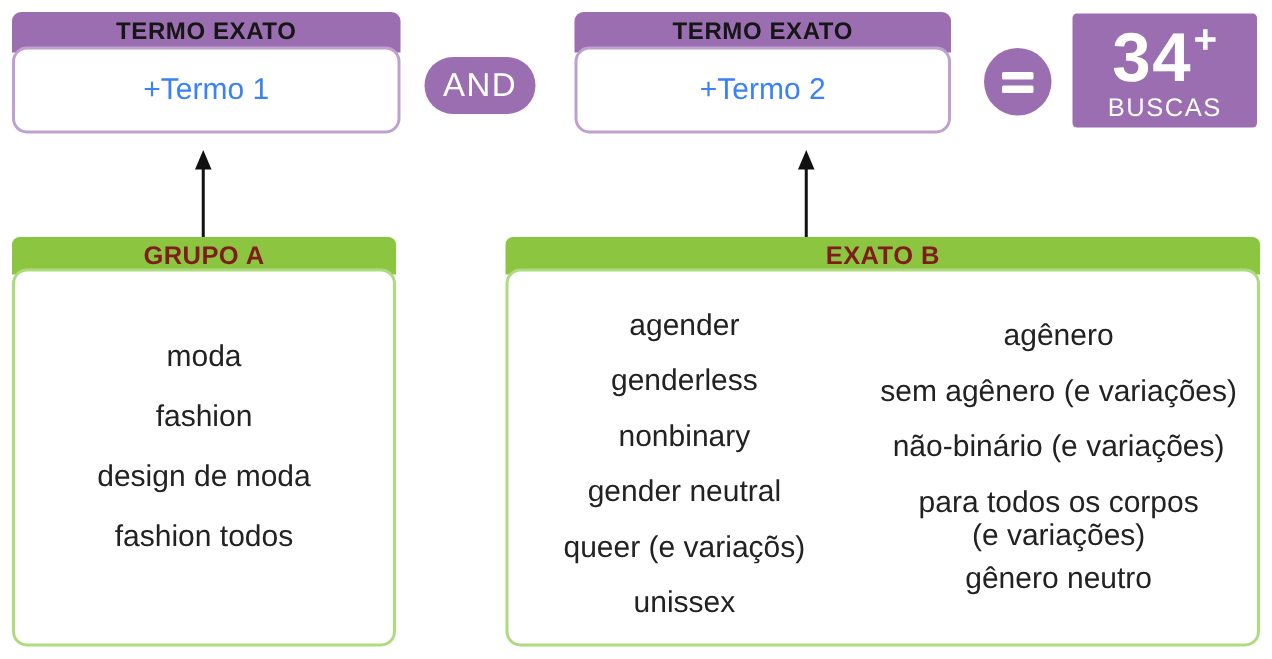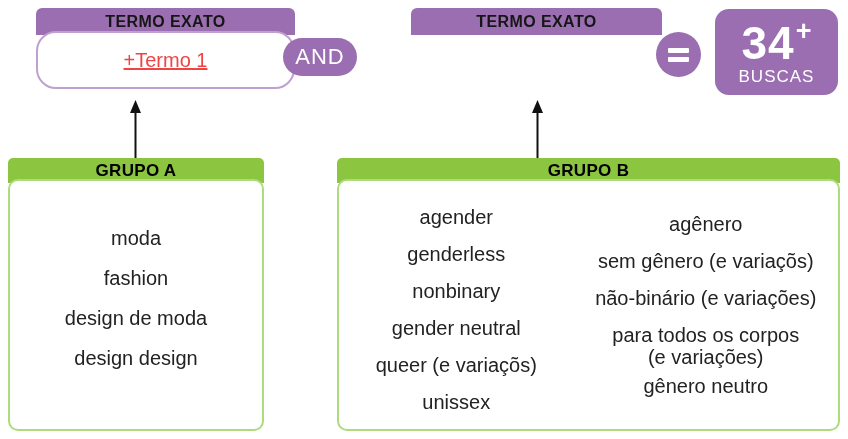--- a/index.html
+++ b/index.html
@@ -7,40 +7,40 @@
     position: relative;
     width: 848px;
     height: 439px;
     background: #ffffff;
     font-family: "Liberation Sans", sans-serif;
     color: #1a1a1a;
     overflow: hidden;
   }
 
   
-  .term-card { position: absolute; top: 8px; margin-left: 28px; }
+  .term-card { position: absolute; top: 8px; }
   .term-card.one { left: 8px;   width: 259px; }
   .term-card.two { left: 383px; width: 251px; }
   .term-header {
     height: 27px;
     background: #9a6eb1;
     border-radius: 6px 6px 0 0;
     display: flex; align-items: center; justify-content: center;
     font-weight: bold; font-size: 16px; letter-spacing: 0.4px; color: #161616;
   }
   .term-body {
     position: relative;
     margin-top: -4px;
     height: 58px;
     box-sizing: border-box;
     background: #ffffff;
     border: 2px solid #bfa0d0;
-    border-radius: 20px;
+    border-radius: 10px;
     display: flex; align-items: center; justify-content: center;
-    font-size: 20px; color: #ef4444; text-decoration: underline;
+    font-size: 20px; color: #3b82f6;
   }
 
   
   .and-pill {
     position: absolute; left: 283px; top: 38px;
     width: 74px; height: 38px;
     background: #9a6eb1; border-radius: 19px;
     display: flex; align-items: center; justify-content: center;
     color: #ffffff; font-weight: normal; font-size: 22px; letter-spacing: 1px;
   }
@@ -51,43 +51,43 @@
     width: 45px; height: 45px;
     background: #9a6eb1; border-radius: 50%;
     display: flex; flex-direction: column; align-items: center; justify-content: center;
     gap: 4px;
   }
   .eq-bar { width: 21px; height: 5px; background: #ffffff; border-radius: 1px; }
 
   
   .result-box {
     position: absolute; left: 715px; top: 9px;
-    width: 123px; height: 86px;
-    background: #9a6eb1; border-radius: 14px;
+    width: 123px; height: 76px;
+    background: #9a6eb1; border-radius: 3px;
     display: flex; flex-direction: column; align-items: center; justify-content: center;
     color: #ffffff;
   }
   .result-top { display: flex; align-items: flex-start; line-height: 1; margin-top: 2px; }
   .result-count { font-weight: bold; font-size: 46px; letter-spacing: 1px; }
   .result-plus  { font-weight: bold; font-size: 27px; margin-top: -2px; margin-left: 1px; }
   .result-label { font-weight: normal; font-size: 17px; letter-spacing: 1px; margin-top: 1px; }
 
   
   .arrows { position: absolute; left: 0; top: 0; pointer-events: none; }
 
   
   .group-card { position: absolute; top: 158px; }
   .group-card.a { left: 8px;   width: 256px; }
   .group-card.b { left: 337px; width: 503px; }
   .group-header {
     height: 25px;
     background: #8cc540;
     border-radius: 5px 5px 0 0;
     display: flex; align-items: center; justify-content: center;
-    font-weight: bold; font-size: 17px; letter-spacing: 0.3px; color: #000000; text-align: center;
+    font-weight: bold; font-size: 17px; letter-spacing: 0.3px; color: #7f1d1d; text-align: center;
   }
   .group-body {
     margin-top: -4px;
     height: 252px;
     box-sizing: border-box;
     background: #ffffff;
     border: 2px solid #addb7e;
     border-radius: 10px;
     display: flex;
   }
@@ -115,20 +115,21 @@
 
   <div class="term-card one">
     <div class="term-header">TERMO EXATO</div>
     <div class="term-body">+Termo 1</div>
   </div>
 
   <div class="and-pill">AND</div>
 
   <div class="term-card two">
     <div class="term-header">TERMO EXATO</div>
+    <div class="term-body">+Termo 2</div>
   </div>
 
   <div class="eq-circle">
     <div class="eq-bar"></div>
     <div class="eq-bar"></div>
   </div>
 
   <div class="result-box">
     <div class="result-top">
       <span class="result-count">34</span>
@@ -147,38 +148,38 @@
       <polygon points="537.5,100 532,113 543,113" fill="#111111"></polygon>
     </g>
   </svg>
 
   <div class="group-card a">
     <div class="group-header">GRUPO A</div>
     <div class="group-body">
       <span class="group-item">moda</span>
       <span class="group-item">fashion</span>
       <span class="group-item">design de moda</span>
-      <span class="group-item">design design</span>
+      <span class="group-item">fashion todos</span>
     </div>
   </div>
 
   <div class="group-card b">
-    <div class="group-header">GRUPO B</div>
+    <div class="group-header">EXATO B</div>
     <div class="group-body">
       <div class="col left">
         <span class="group-item">agender</span>
         <span class="group-item">genderless</span>
         <span class="group-item">nonbinary</span>
         <span class="group-item">gender neutral</span>
         <span class="group-item">queer (e variaçõs)</span>
         <span class="group-item">unissex</span>
       </div>
       <div class="col right">
         <span class="group-item">agênero</span>
-        <span class="group-item">sem gênero (e variaçõs)</span>
+        <span class="group-item">sem agênero (e variações)</span>
         <span class="group-item">não-binário (e variações)</span>
         <span class="group-item two-line">para todos os corpos
 (e variações)</span>
         <span class="group-item">gênero neutro</span>
       </div>
     </div>
   </div>
 
 </div>
 

